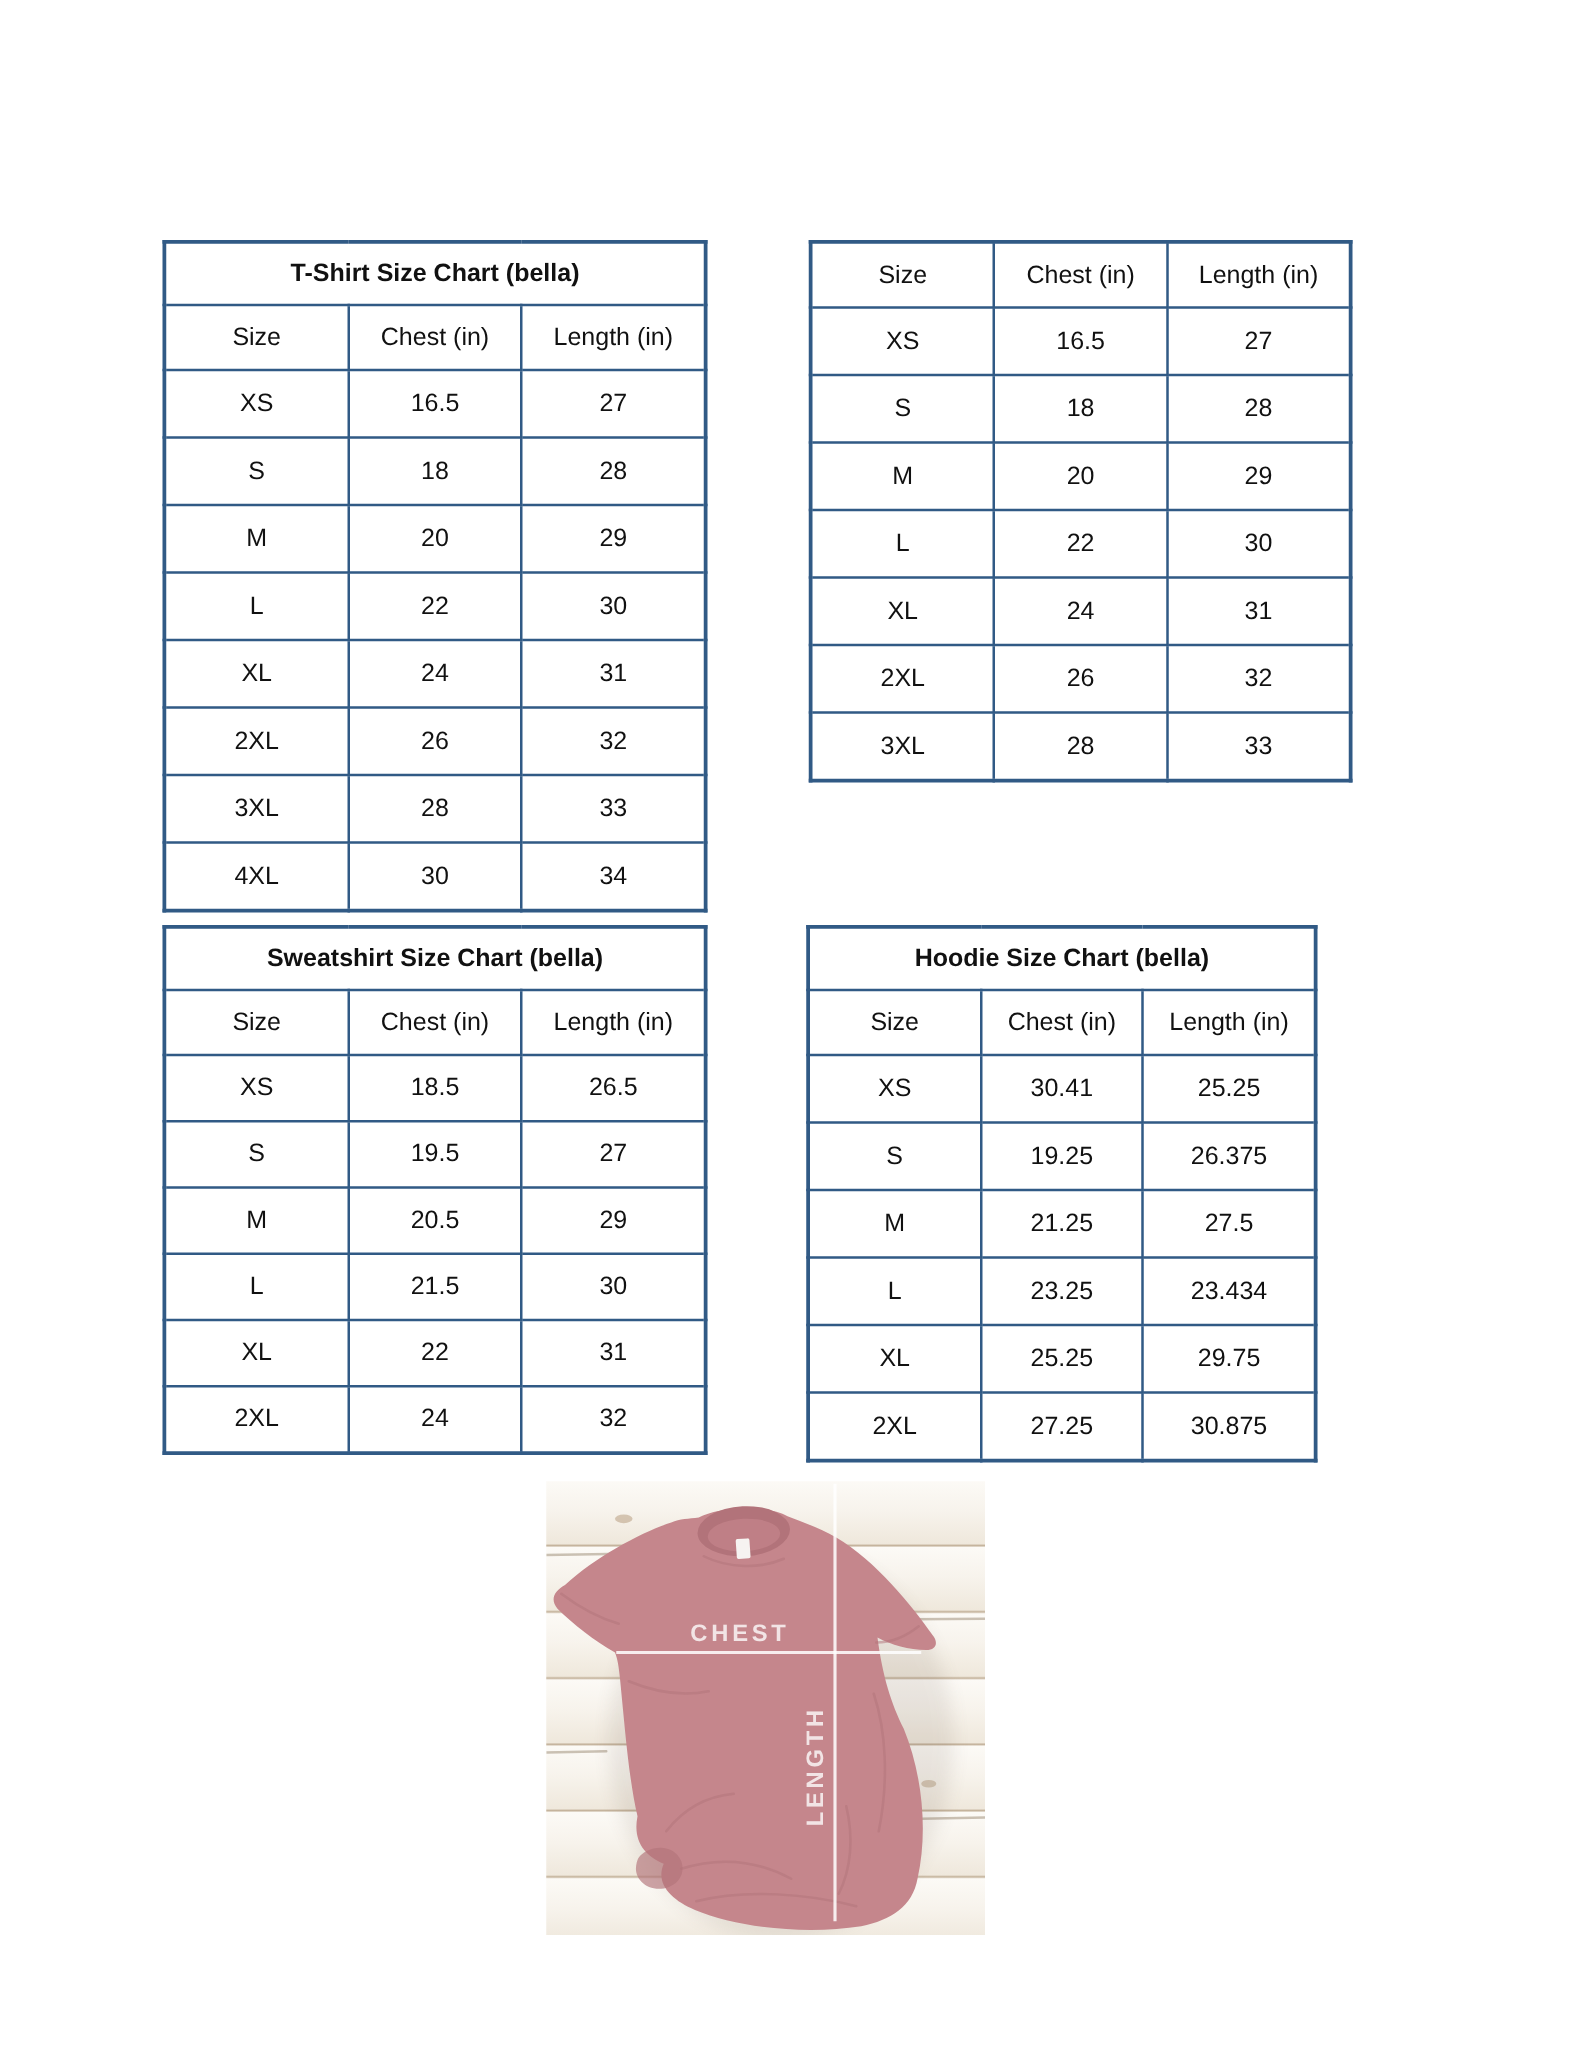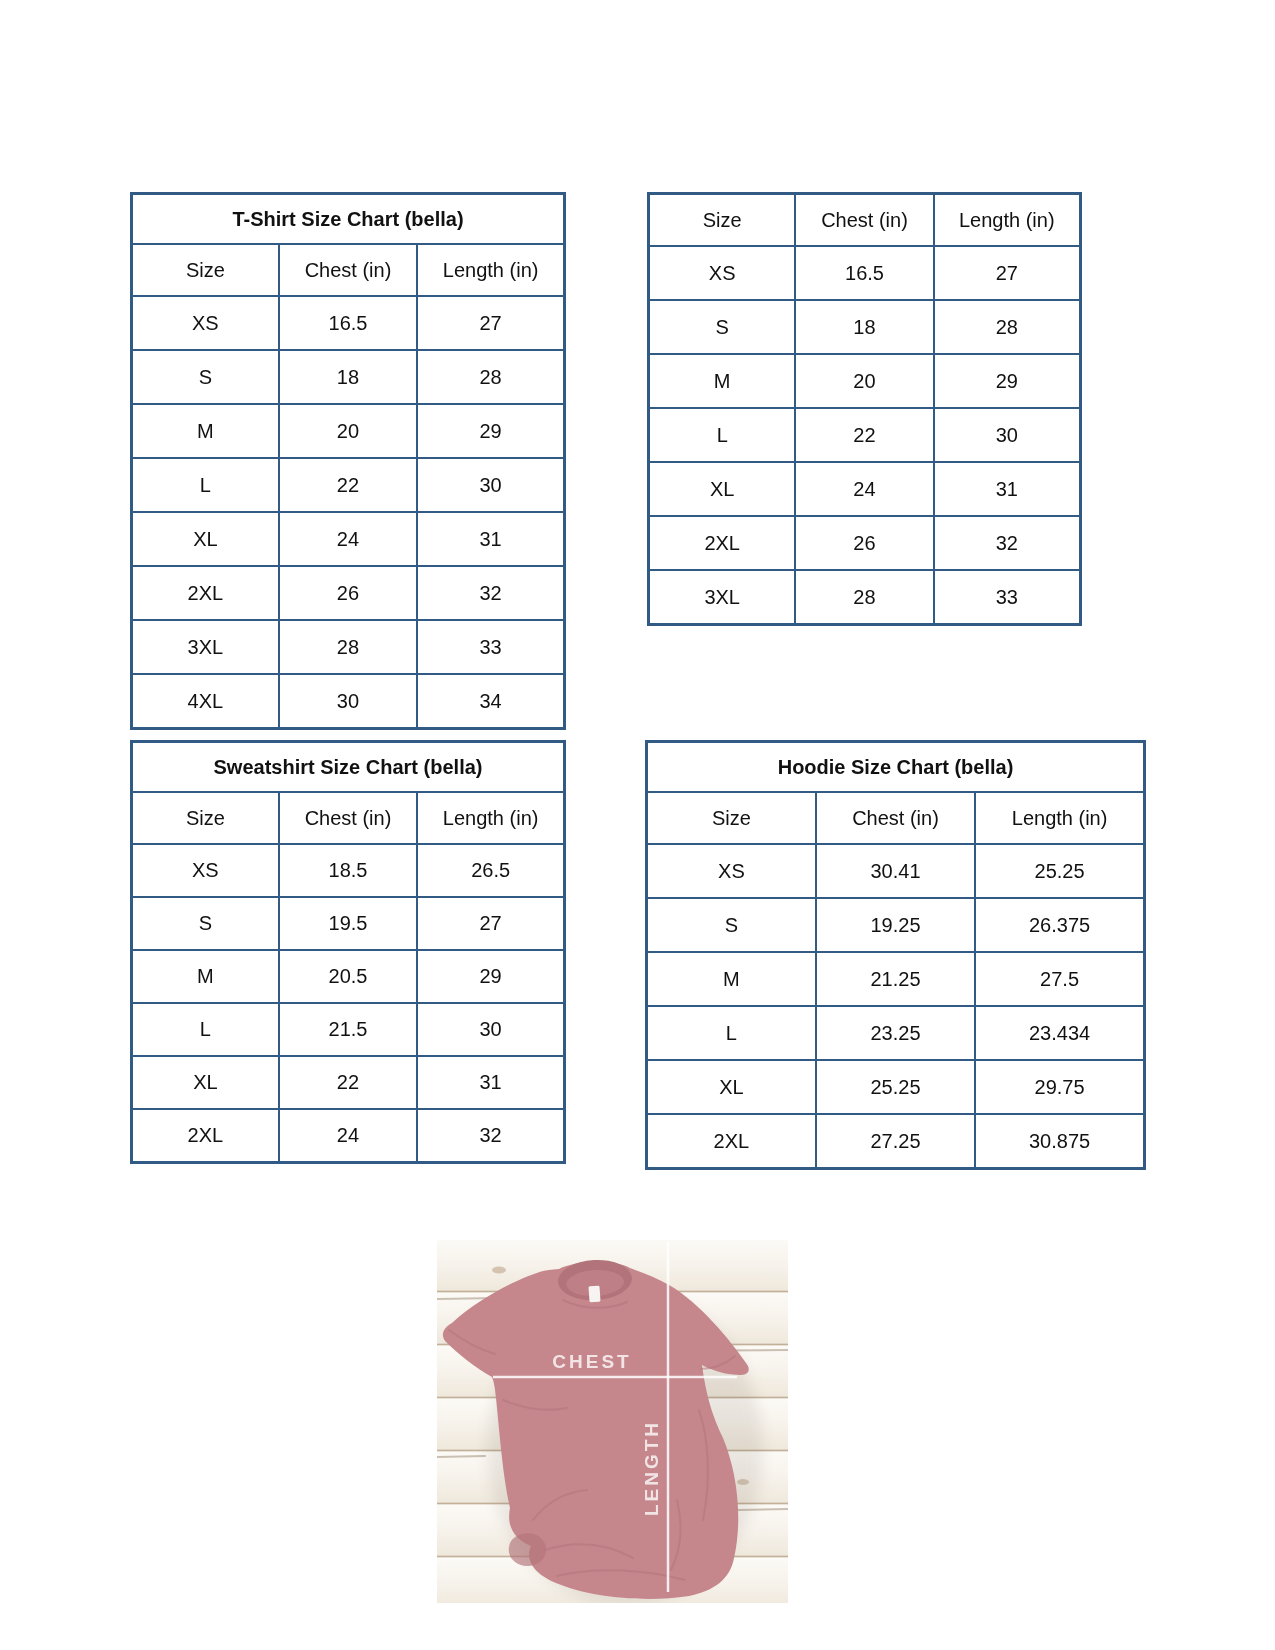--- a/index.html
+++ b/index.html
@@ -33,29 +33,29 @@
     font-weight:700;
     font-size:20px;
     height:48px;
   }
   .size-table .header-row th{height:50px;font-weight:400;}
   .size-table tbody td{height:52px;}
   .pos-tshirt{left:130px;top:192px;width:436px;}
   .pos-longsleeve{left:647px;top:192px;width:435px;}
   .pos-sweatshirt{left:130px;top:740px;width:436px;}
   .pos-sweatshirt tbody td{height:51px;}
-  .pos-hoodie{left:645px;top:740px;width:501px;}
+  .pos-hoodie{left:645px;top:740px;width:409px;}
   col.c1{width:34%;}
   col.c2{width:32%;}
   col.c3{width:34%;}
 
   
   .photo{
     position:absolute;
-    left:437px;top:1240px;
+    left:437px;top:1185px;
     width:351px;height:363px;
     background:repeating-linear-gradient(
       180deg,
       #fcfaf6 0px,
       #f7f3ec 24px,
       #efe8dc 50px,
       #c2b098 51.5px,
       #fcfaf6 53px);
     overflow:hidden;
   }

